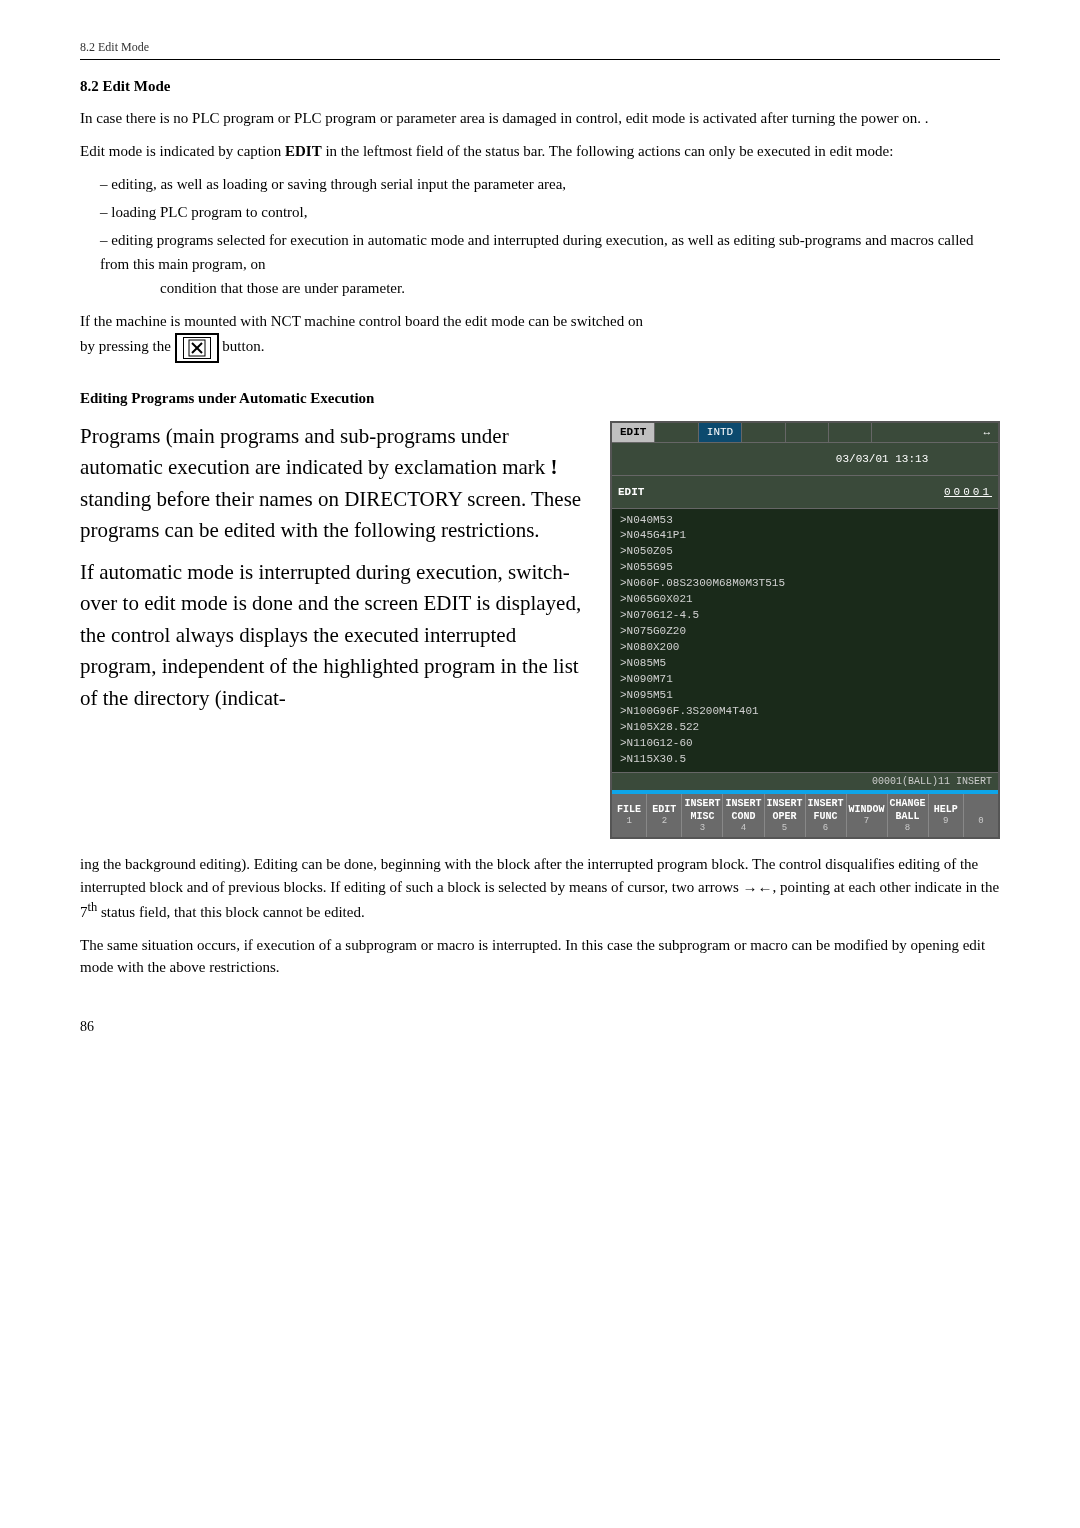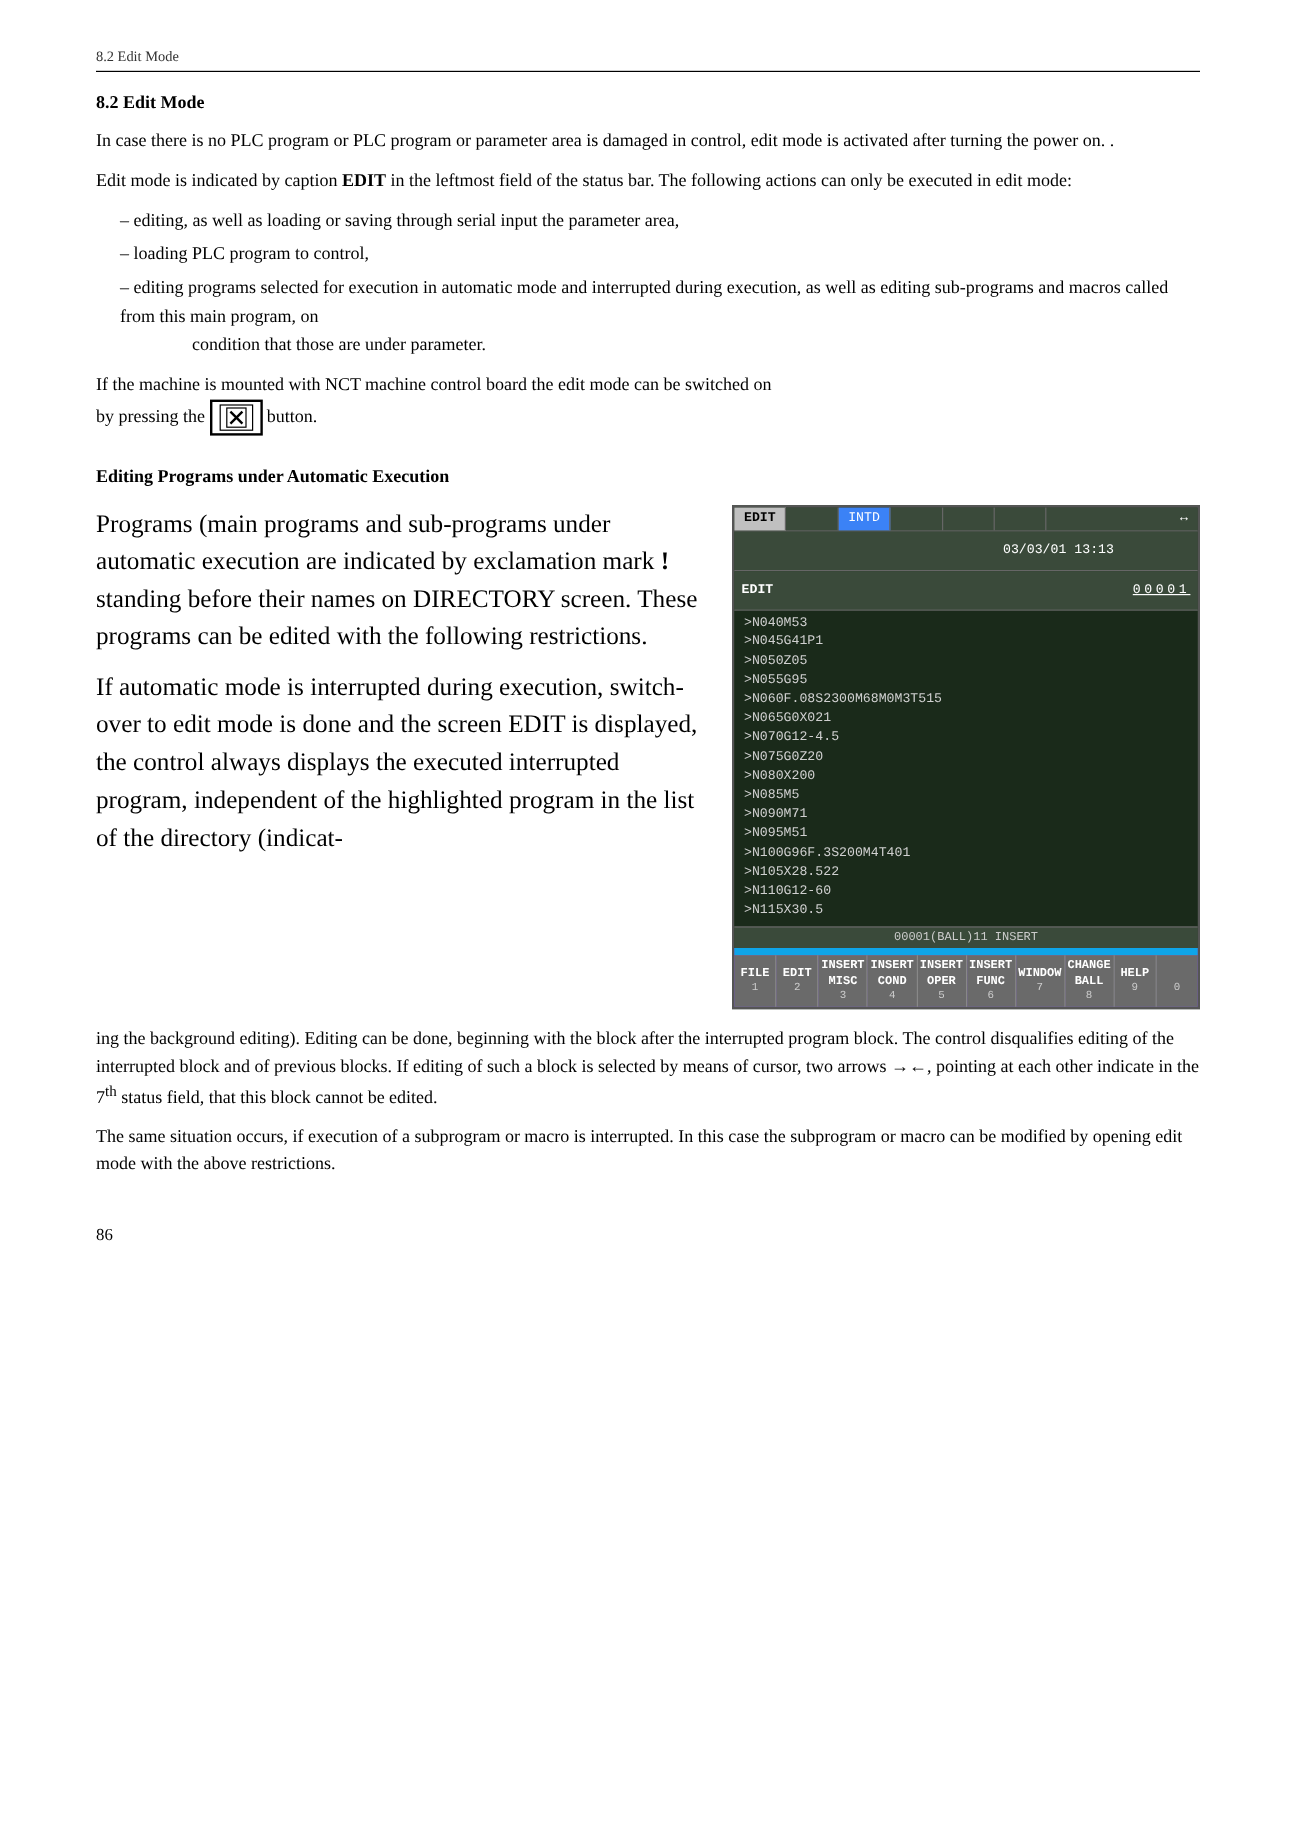--- a/index.html
+++ b/index.html
@@ -104,21 +104,21 @@
       display: flex;
       align-items: center;
       color: #fff;
     }
     .cnc-tab.active {
       background: #c0c0c0;
       color: #000;
       font-weight: bold;
     }
     .cnc-tab.highlighted {
-      background: #3b82f6;
+      background: #0c4a6e;
       color: #fff;
     }
     .cnc-tab-spacer {
       flex: 1;
     }
     .cnc-tab-right {
       padding: 1px 8px;
       font-size: 11px;
       color: #fff;
     }
@@ -146,26 +146,26 @@
     }
     .cnc-footer-bar {
       background: #3a4a3a;
       border-top: 1px solid #666;
       height: 18px;
       display: flex;
       align-items: center;
       padding: 0 6px;
       color: #ccc;
       font-size: 10px;
-      justify-content: center;
+      justify-content: flex-end;
     }
     .cnc-buttons-row {
       display: flex;
-      background: #8b5cf6;
-      border-top: 6px solid #0ea5e9;
+      background: #84cc16;
+      border-top: 4px solid #0ea5e9;
     }
     .cnc-btn {
       flex: 1;
       border-right: 1px solid #888;
       background: #6a6a6a;
       color: #fff;
       font-size: 9.5px;
       font-family: "Courier New", Courier, monospace;
       text-align: center;
       padding: 3px 2px;

